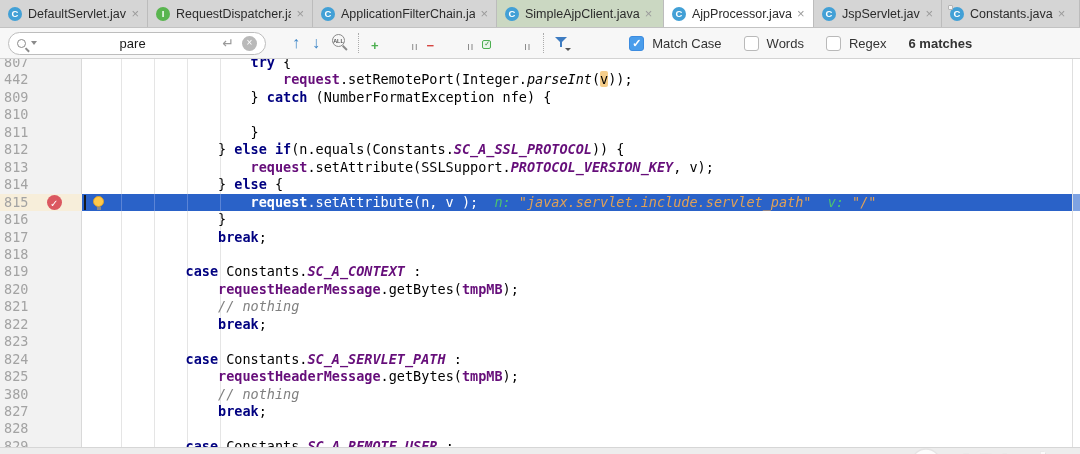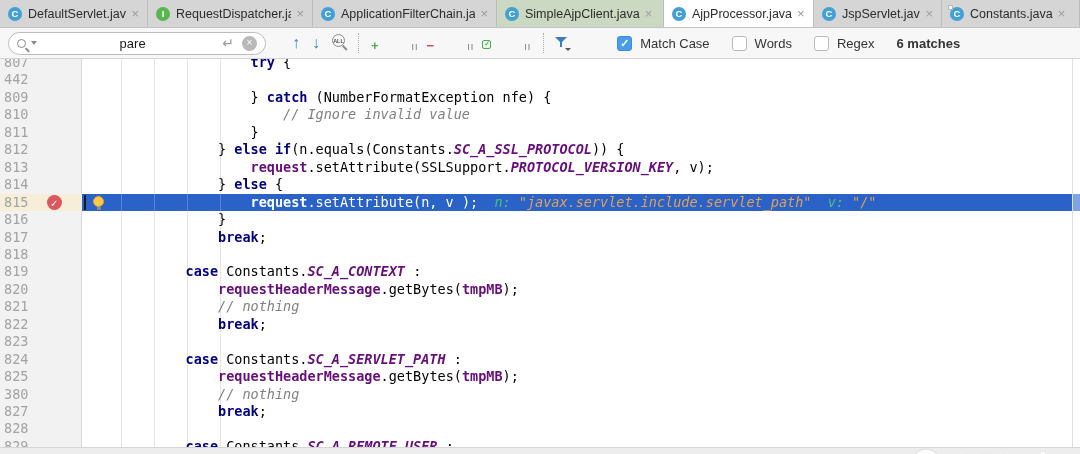--- a/index.html
+++ b/index.html
@@ -72,21 +72,21 @@
   .funnel .dd { position:absolute; right:-1px; bottom:0; width:0; height:0;
          border-left:3px solid transparent; border-right:3px solid transparent;
          border-top:3.5px solid #555; }
   .opt { display:flex; align-items:center; }
   .opt .box { width:15px; height:15px; border-radius:3px; border:1px solid #B9B9B9;
          background:#fff; position:relative; }
   .opt .box.checked { background:#4A9DEB; border-color:#3C8CE0; }
   .opt .box.checked::after { content:"✓"; color:#fff; font-size:11px; font-weight:bold;
          position:absolute; left:2px; top:0px; }
   .opt .opt-label { font-size:13px; color:#333; margin-left:8px; }
-  .opt.mc { margin-left:13px;padding-left:32px; }
+  .opt.mc { margin-left:25px;padding-left:32px; }
   .opt.w  { margin-left:22px; }
   .opt.rx { margin-left:22px; }
   .match-count { font-size:13px; font-weight:bold; color:#333; margin-left:22px; }
 
   
   .editor { position:relative; width:1080px; height:395px; overflow:hidden; background:#fff; }
   .gutter-bg { position:absolute; left:0; top:0; bottom:0; width:82px; background:#F2F2F2;
          border-right:1px solid #D9D9D9; }
   .guide { position:absolute; top:0; bottom:0; width:1px; background:#E5E5E5; }
   .stripe-line { position:absolute; top:0; bottom:0; left:1072px; width:1px;
@@ -221,23 +221,23 @@
 
 <div class="editor" id="editor">
   <div class="gutter-bg"></div>
   <div class="stripe-line"></div>
   <div class="guide" style="left: 121px;"></div>
     <div class="guide" style="left: 154px;"></div>
     <div class="guide" style="left: 187px;"></div>
     <div class="guide" style="left: 220px;"></div>
     <div id="code-lines">
       <div class="code-row" style="top: -5px;"><span class="line-num">807</span><span class="code-text" style="left: 250.56px;"><span class="tk-k">try</span><span class="tk-p"> {</span></span></div>
-      <div class="code-row" style="top: 12.45px;"><span class="line-num">442</span></div>
+      <div class="code-row" style="top: 12.45px;"><span class="line-num">442</span><span class="code-text" style="left: 283.072px;"><span class="tk-f">request</span><span class="tk-p">.setRemotePort(Integer.</span><span class="tk-m">parseInt</span><span class="tk-p">(</span><span class="tk-hl">v</span><span class="tk-p">));</span></span></div>
       <div class="code-row" style="top: 29.9px;"><span class="line-num">809</span><span class="code-text" style="left: 250.56px;"><span class="tk-p">} </span><span class="tk-k">catch</span><span class="tk-p"> (NumberFormatException nfe) {</span></span></div>
-      <div class="code-row" style="top: 47.35px;"><span class="line-num">810</span><span class="code-text" style="left: 283.072px;"><span class="tk-c">// Ignore invalid value</span></span></div>
+      <div class="code-row" style="top: 47.35px;"><span class="line-num">810</span></div>
       <div class="code-row" style="top: 64.8px;"><span class="line-num">811</span><span class="code-text" style="left: 250.56px;"><span class="tk-p">}</span></span></div>
       <div class="code-row" style="top: 82.25px;"><span class="line-num">812</span><span class="code-text" style="left: 218.048px;"><span class="tk-p">} </span><span class="tk-k">else</span><span class="tk-p"> </span><span class="tk-k">if</span><span class="tk-p">(n.equals(Constants.</span><span class="tk-s">SC_A_SSL_PROTOCOL</span><span class="tk-p">)) {</span></span></div>
       <div class="code-row" style="top: 99.7px;"><span class="line-num">813</span><span class="code-text" style="left: 250.56px;"><span class="tk-f">request</span><span class="tk-p">.setAttribute(SSLSupport.</span><span class="tk-s">PROTOCOL_VERSION_KEY</span><span class="tk-p">, v);</span></span></div>
       <div class="code-row" style="top: 117.15px;"><span class="line-num">814</span><span class="code-text" style="left: 218.048px;"><span class="tk-p">} </span><span class="tk-k">else</span><span class="tk-p"> {</span></span></div>
       <div class="code-row" style="top: 134.6px;"><span class="sel-gutter"></span><span class="sel-bg"></span><span class="sel-stripe"></span><span class="mini-guide" style="left: 121px;"></span><span class="mini-guide" style="left: 154px;"></span><span class="mini-guide" style="left: 187px;"></span><span class="mini-guide" style="left: 220px;"></span><span class="caret"></span><span class="bulb"></span><span class="bp"></span><span class="line-num">815</span><span class="code-text" style="left: 250.56px;"><span class="tk-wb">request</span><span class="tk-w">.setAttribute(n, v );</span><span class="tk-w">  </span><span class="tk-dn">n:</span><span class="tk-w"> </span><span class="tk-dv">"javax.servlet.include.servlet_path"</span><span class="tk-w">  </span><span class="tk-dn">v:</span><span class="tk-w"> </span><span class="tk-dv">"/"</span></span></div>
       <div class="code-row" style="top: 152.05px;"><span class="line-num">816</span><span class="code-text" style="left: 218.048px;"><span class="tk-p">}</span></span></div>
       <div class="code-row" style="top: 169.5px;"><span class="line-num">817</span><span class="code-text" style="left: 218.048px;"><span class="tk-k">break</span><span class="tk-p">;</span></span></div>
       <div class="code-row" style="top: 186.95px;"><span class="line-num">818</span><span class="code-text" style="left: 88px;"></span></div>
       <div class="code-row" style="top: 204.4px;"><span class="line-num">819</span><span class="code-text" style="left: 185.536px;"><span class="tk-k">case</span><span class="tk-p"> Constants.</span><span class="tk-s">SC_A_CONTEXT</span><span class="tk-p"> :</span></span></div>
       <div class="code-row" style="top: 221.85px;"><span class="line-num">820</span><span class="code-text" style="left: 218.048px;"><span class="tk-f">requestHeaderMessage</span><span class="tk-p">.getBytes(</span><span class="tk-f">tmpMB</span><span class="tk-p">);</span></span></div>

